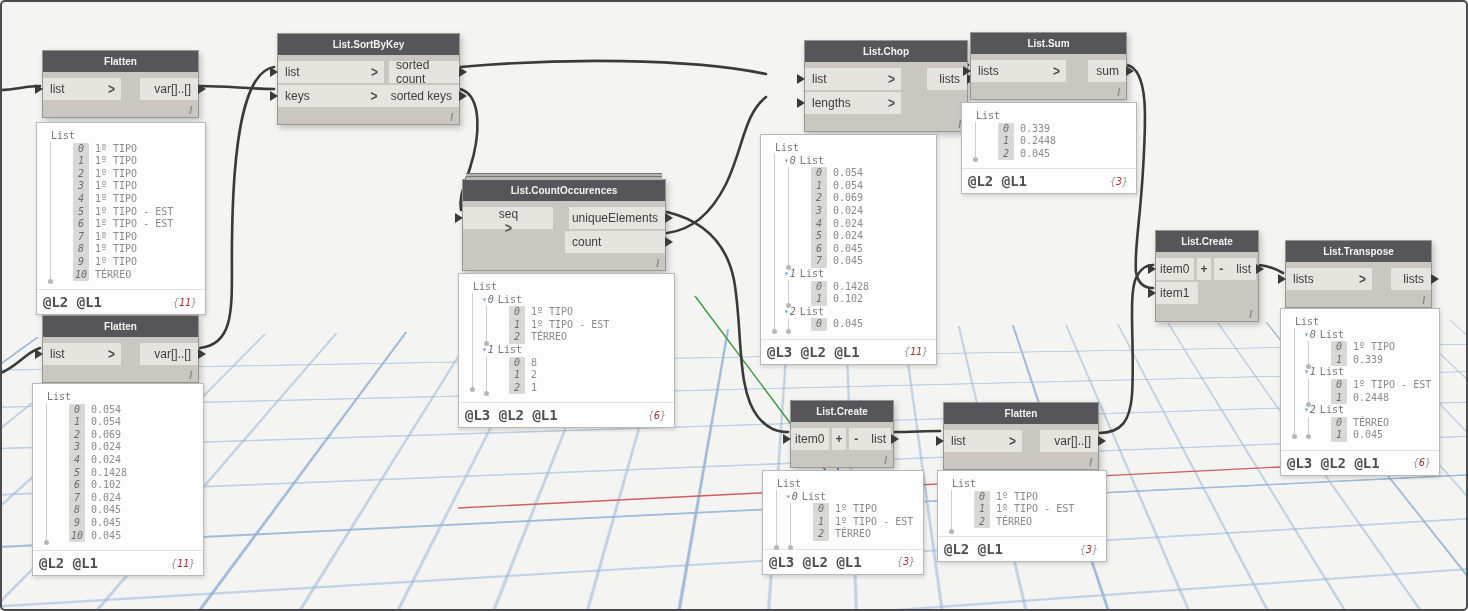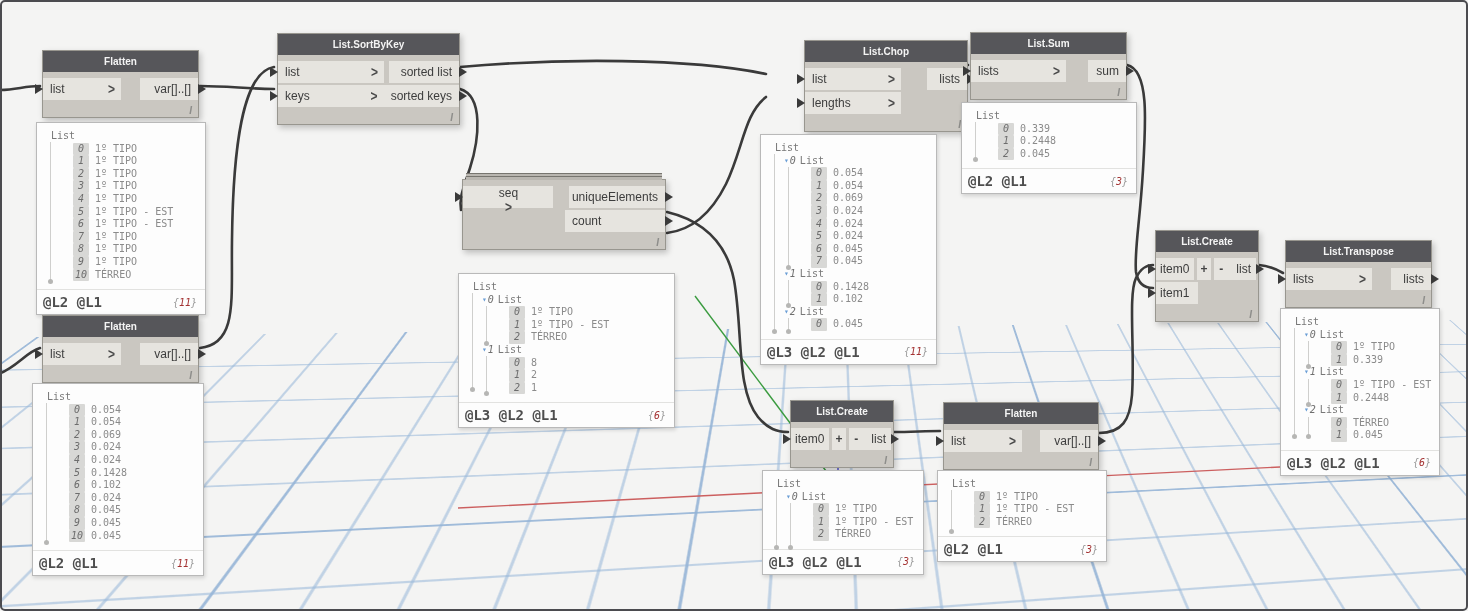--- a/index.html
+++ b/index.html
@@ -141,21 +141,21 @@
   <div class="node" style="left:277px;top:33px;width:181px;">
     <div class="hdr">List.SortByKey</div>
     <div class="body">
       <div class="prow">
         <div class="pin" style="width:106px;">
           <span class="tri-in"></span>
           <span>list</span>
           <span class="chev">&gt;</span>
         </div>
         <div class="pout" style="width:70px;">
-          <span>sorted list</span>
+          <span>sorted count</span>
           <span class="tri-out"></span>
         </div>
       </div>
       <div class="prow">
         <div class="pin" style="width:106px;">
           <span class="tri-in"></span>
           <span>keys</span>
           <span class="chev">&gt;</span>
         </div>
         <div class="pout" style="width:76px;">
@@ -163,20 +163,21 @@
           <span class="tri-out"></span>
         </div>
       </div>
       <div class="lace">I</div>
     </div>
   </div>
 
   <div class="node" style="left:462px;top:179px;width:202px;">
     <div class="stackbar" style="top:-7px;"></div>
     <div class="stackbar" style="top:-4px;"></div>
+    <div class="hdr">List.CountOccurences</div>
     <div class="body">
       <div class="prow">
         <div class="pin" style="width:90px;flex-direction:column;">
           <span class="tri-in"></span>
           <span>seq</span>
           <span class="chev">&gt;</span>
         </div>
         <div class="pout" style="width:96px;">
           <span>uniqueElements</span>
           <span class="tri-out"></span>

